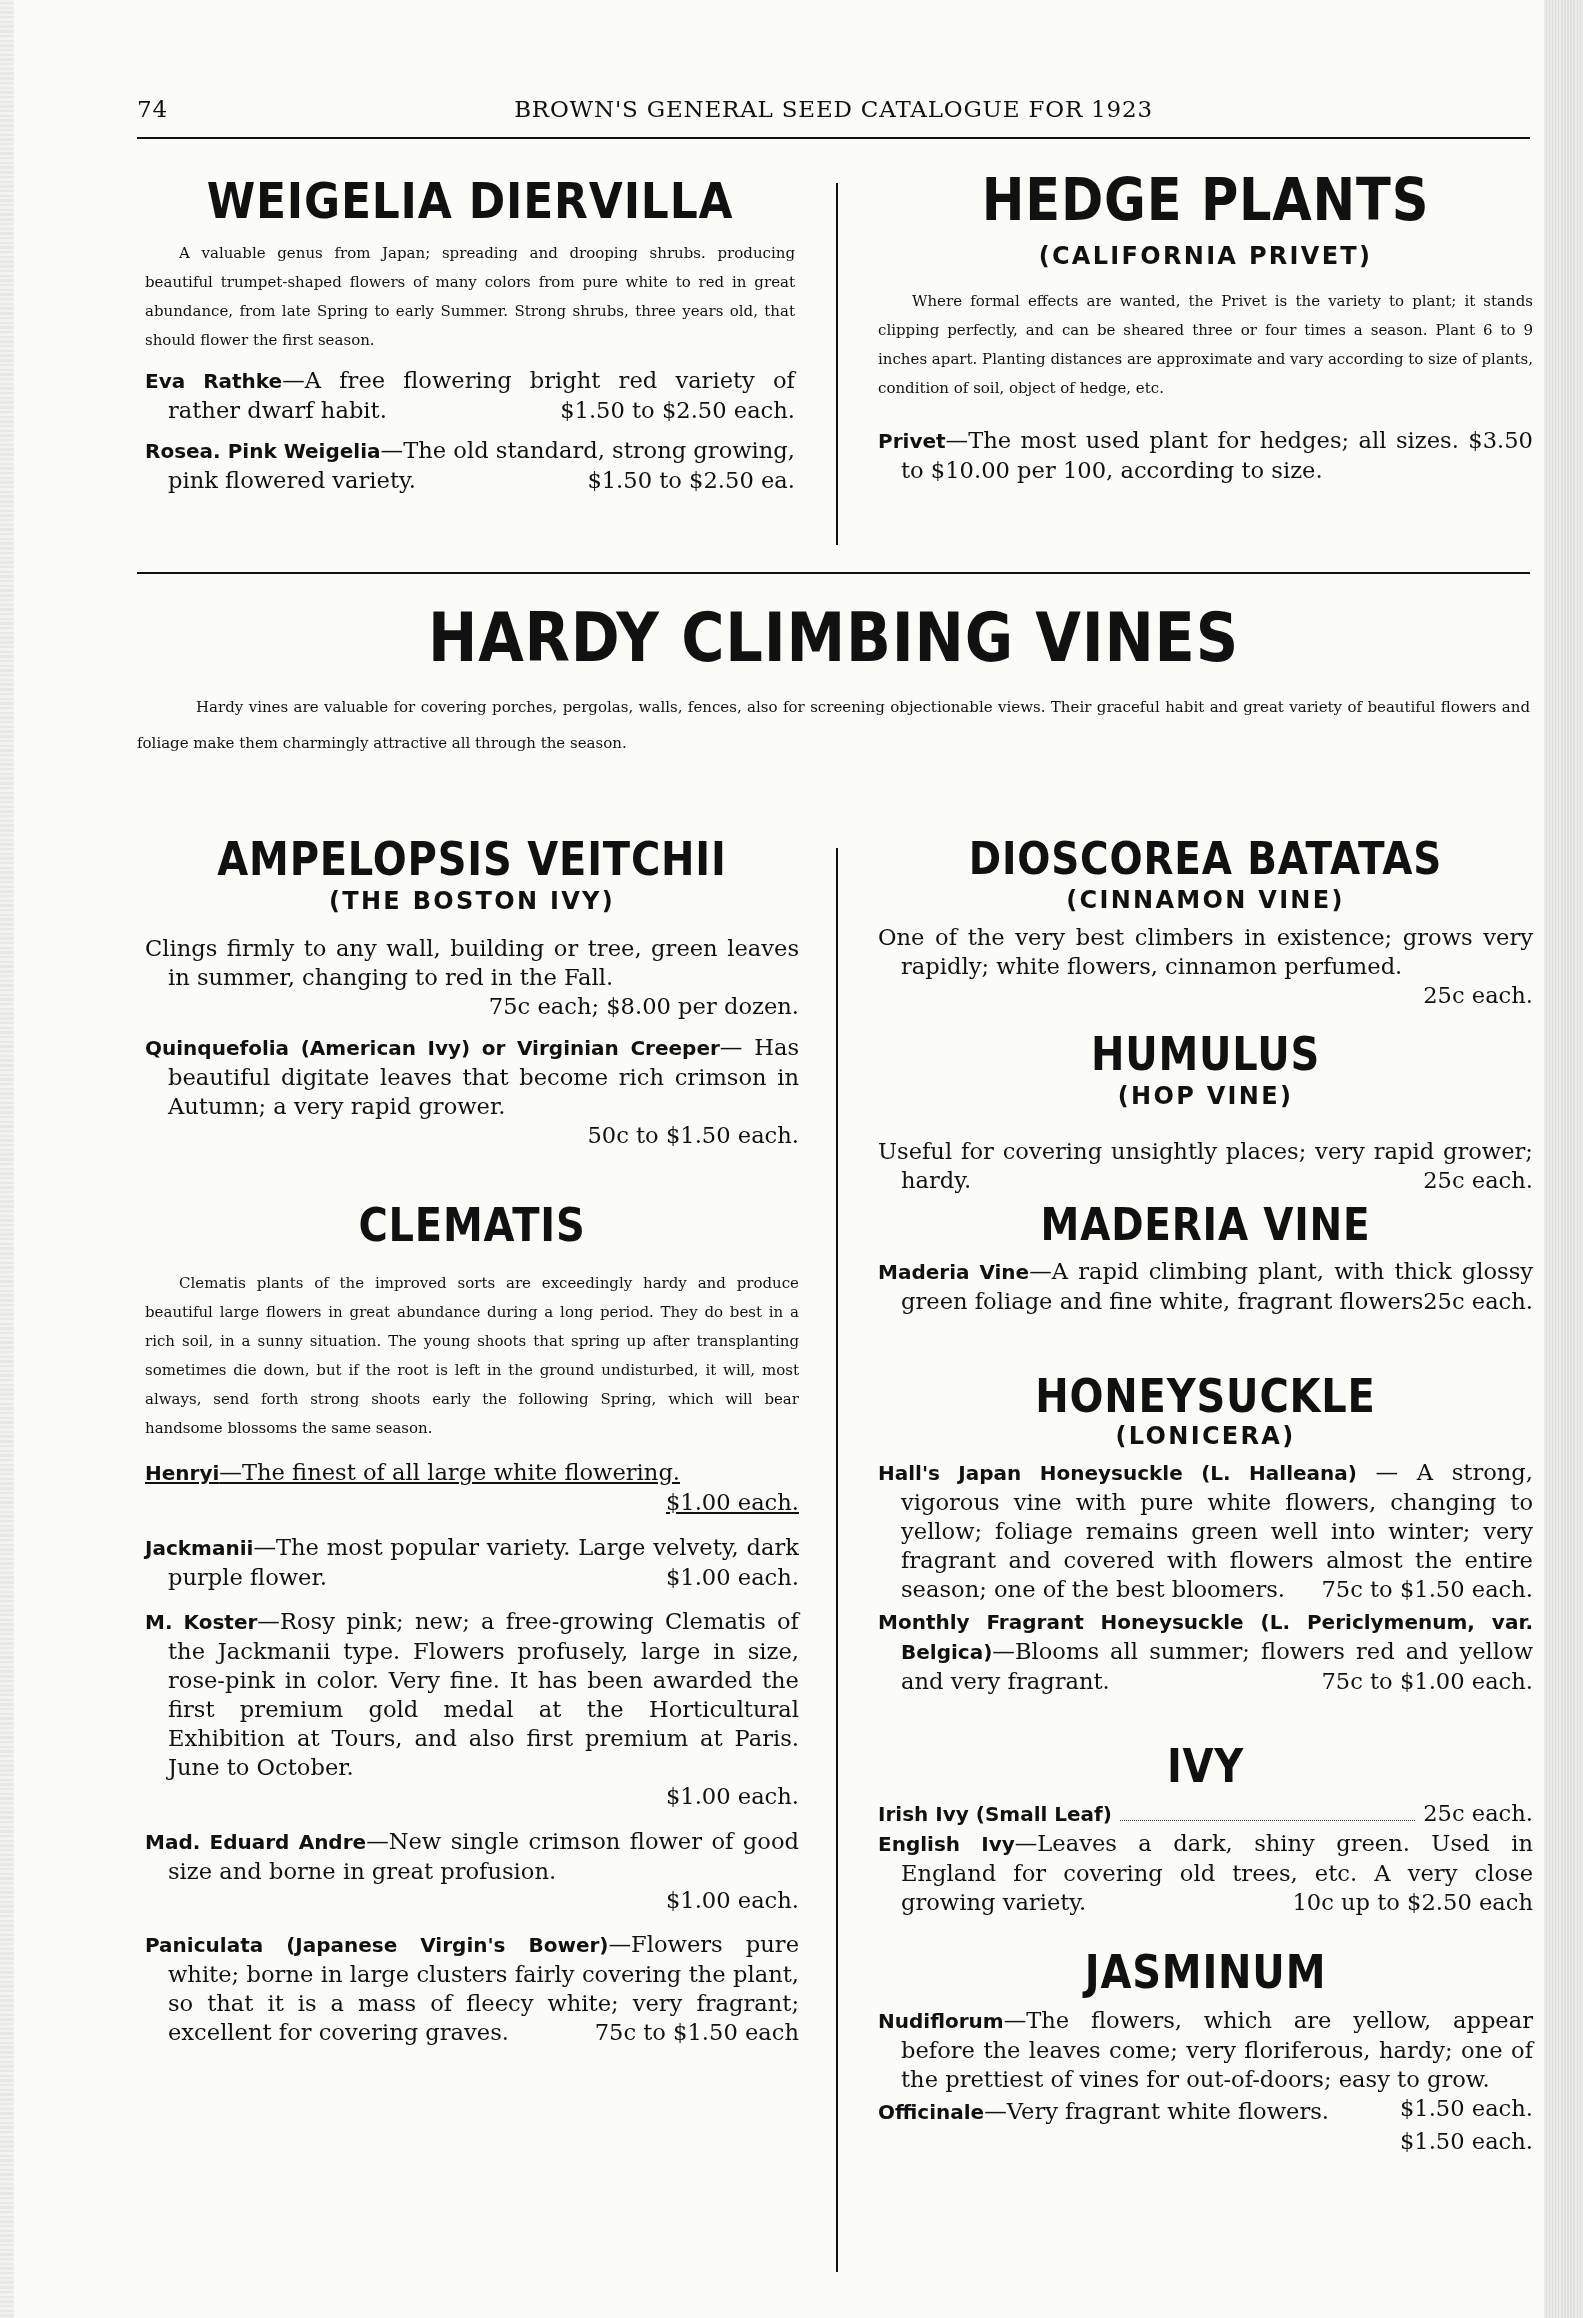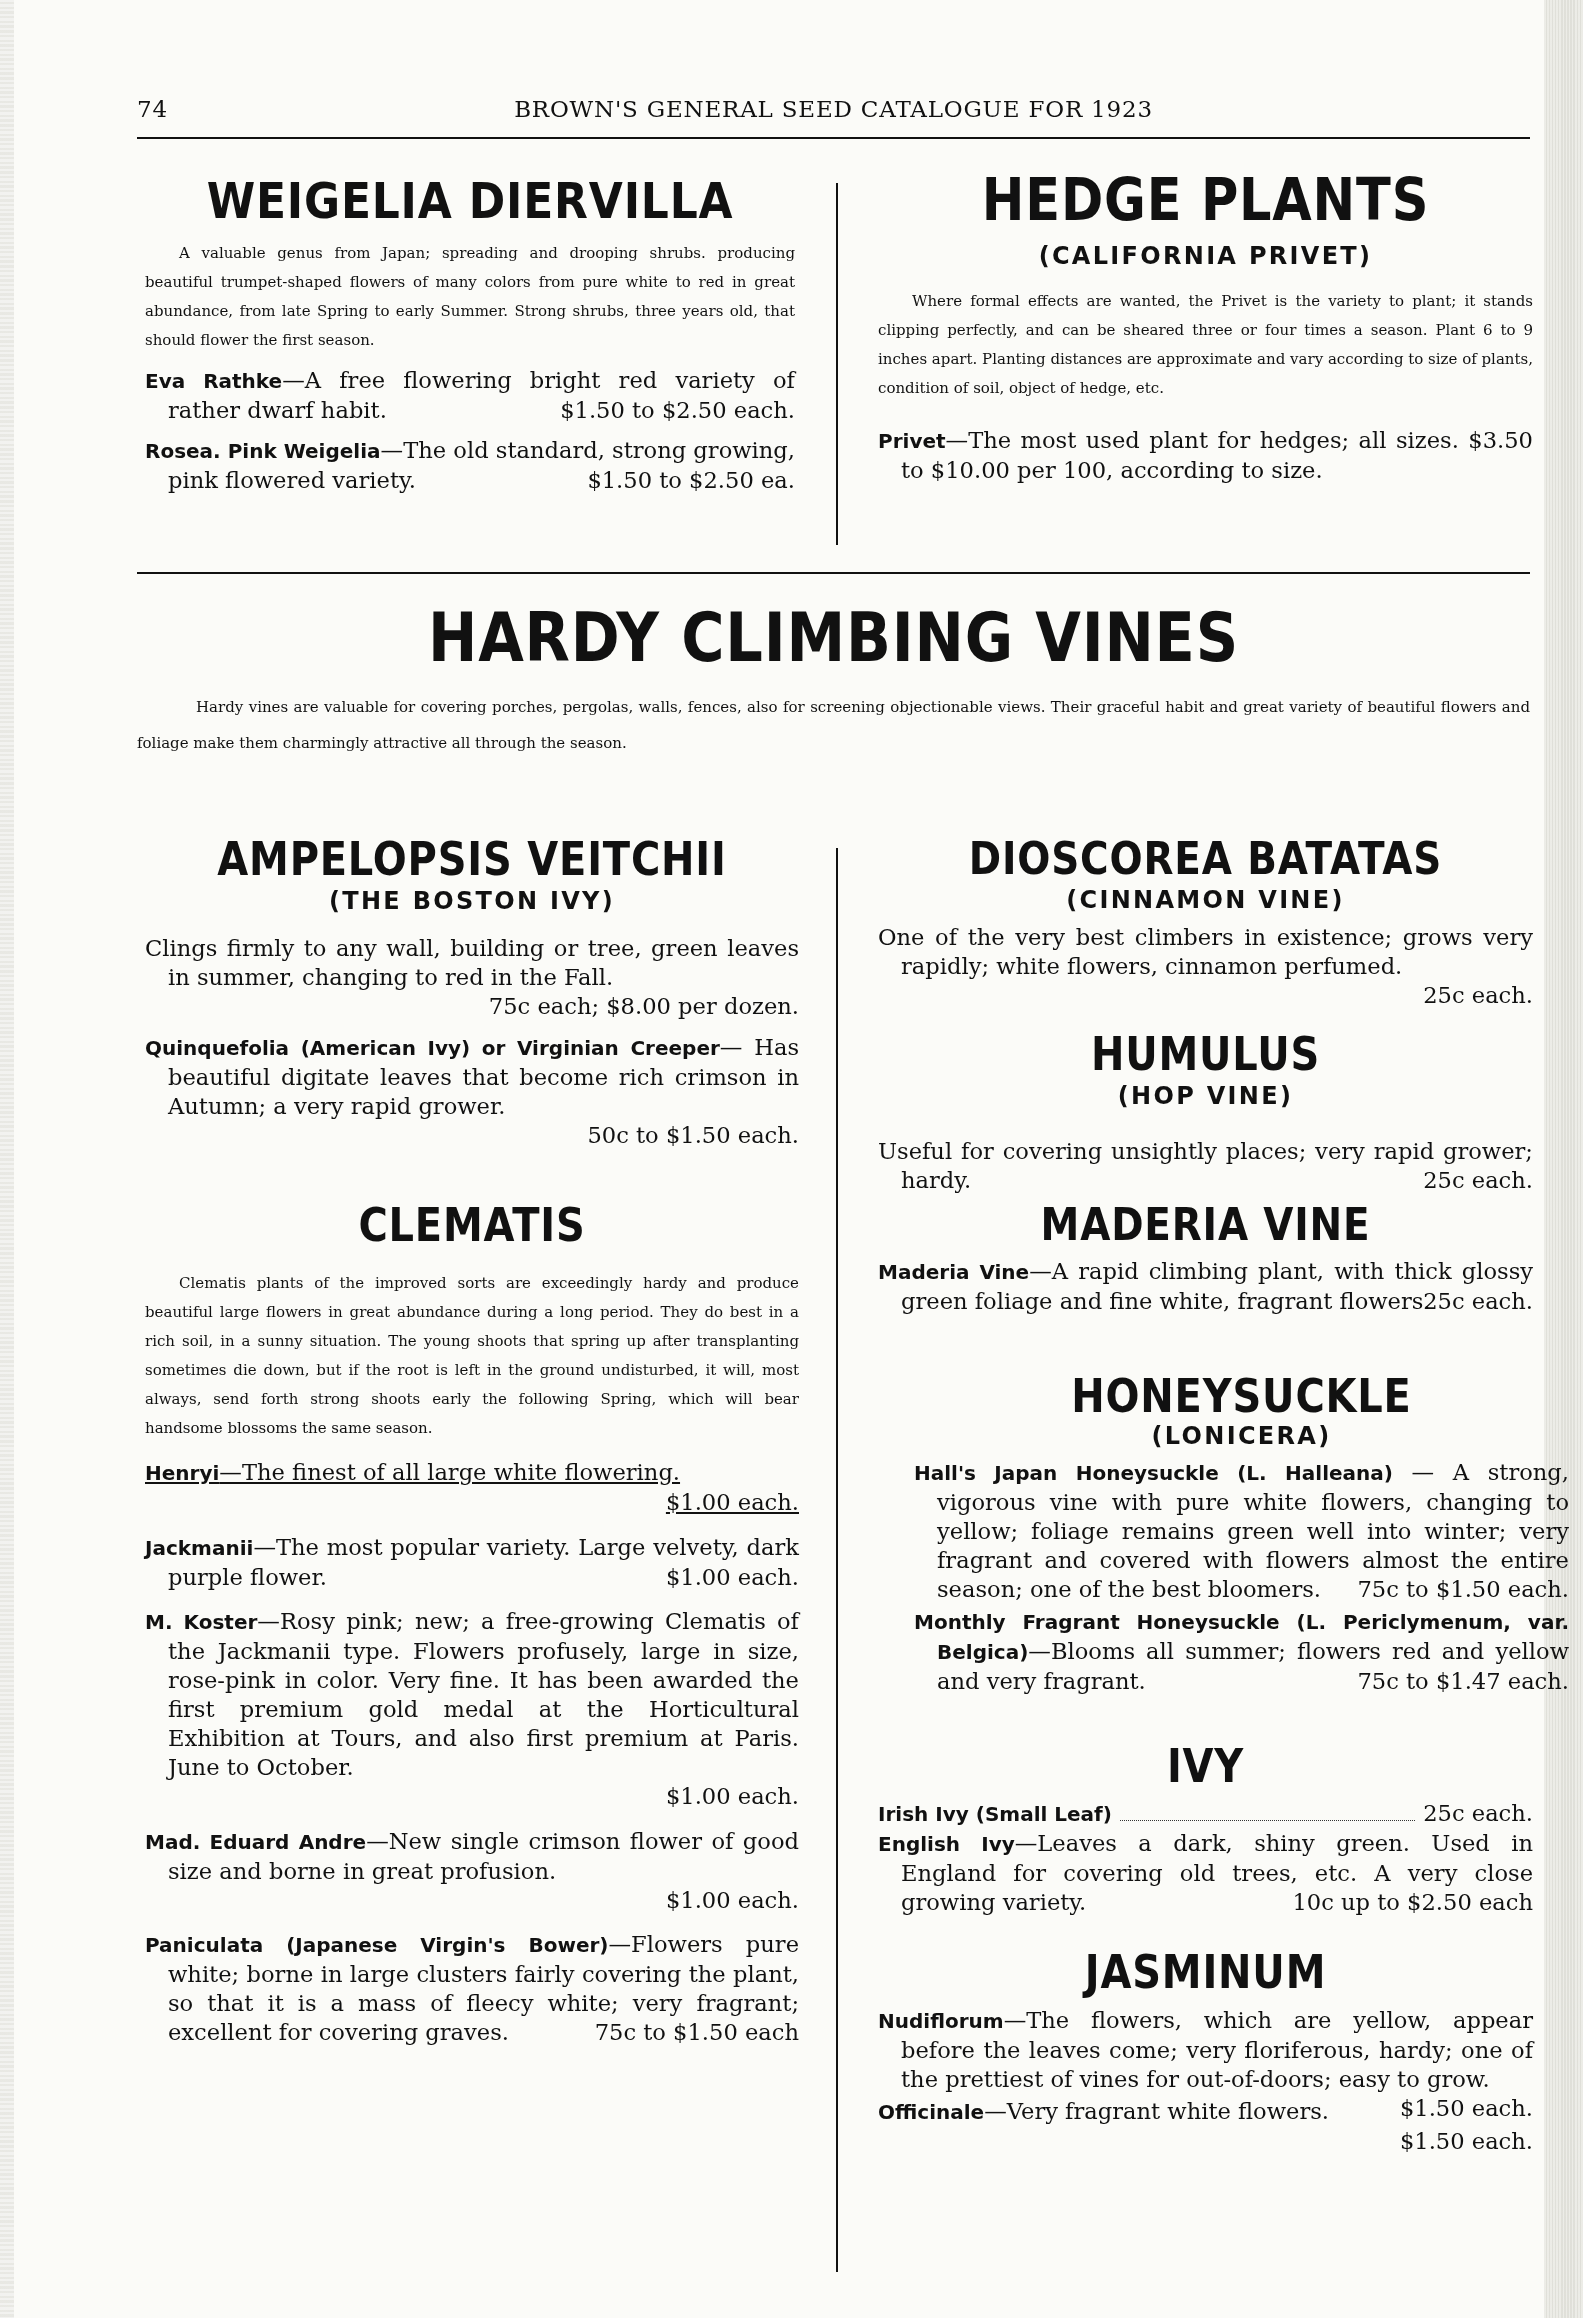--- a/index.html
+++ b/index.html
@@ -149,30 +149,30 @@
 </div>
 
 <div class="col" style="top:1202px;left:878px;width:655px;">
   <h2 class="h-big" style="font-size:39px;margin-bottom:15.6px;">MADERIA VINE</h2>
   <p class="entry">
     <span class="name">Maderia Vine</span><span>—A rapid climbing plant, with thick glossy green foliage and fine white, fragrant flowers.</span>
     <span style="float:right">25c each.</span>
   </p>
 </div>
 
-<div class="col" style="top:1373px;left:914px;width:655px;">
+<div class="col" style="top:1373px;left:878px;width:655px;">
   <h2 class="h-big" style="font-size:40px;margin-bottom:9.3px;">HONEYSUCKLE</h2>
   <p class="sub" style="margin-bottom:7.8px;">(LONICERA)</p>
   <p class="entry">
     <span class="name">Hall's Japan Honeysuckle (L. Halleana)</span><span> — A strong, vigorous vine with pure white flowers, changing to yellow; foliage remains green well into winter; very fragrant and covered with flowers almost the entire season; one of the best bloomers.</span>
     <span style="float:right">75c to $1.50 each.</span>
   </p>
   <p class="entry" style="margin-top:3.1px;">
     <span class="name">Monthly Fragrant Honeysuckle (L. Periclymenum, var. Belgica)</span><span>—Blooms all summer; flowers red and yellow and very fragrant.</span>
-    <span style="float:right">75c to $1.47 each.</span>
+    <span style="float:right">75c to $1.00 each.</span>
   </p>
 </div>
 
 <div class="col" style="top:1743px;left:878px;width:655px;">
   <h2 class="h-big" style="font-size:40px;margin-bottom:15.6px;">IVY</h2>
   <div class="entry lead" style="text-indent:0;padding-left:0;">
     <span class="name">Irish Ivy (Small Leaf)</span>
     <span class="dots"></span>
     <span>25c each.</span>
   </div>

